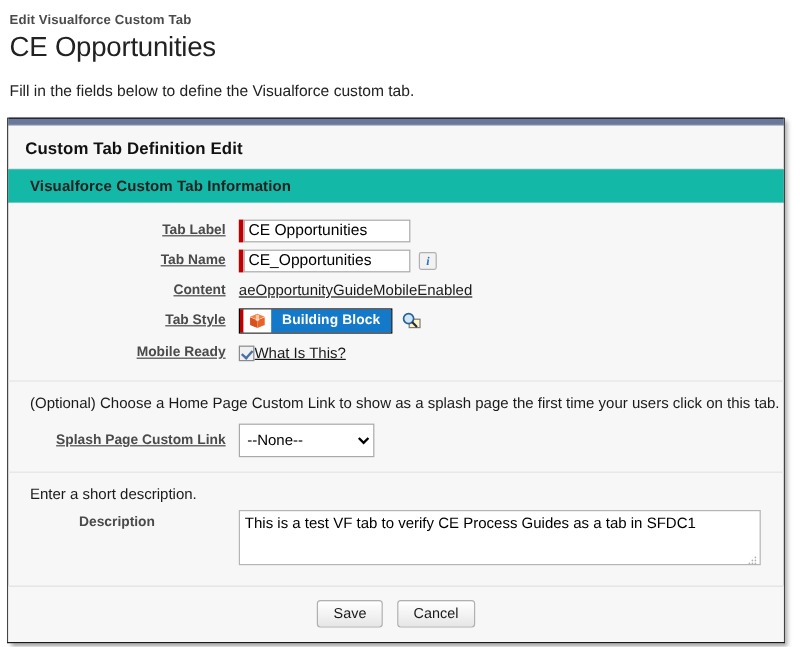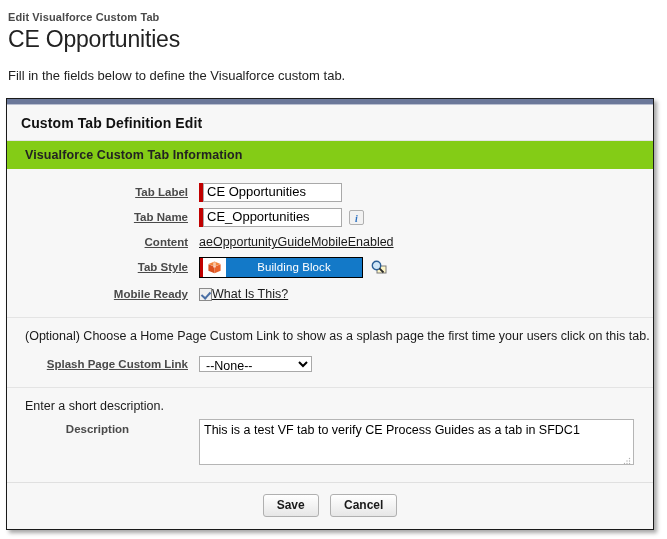--- a/index.html
+++ b/index.html
@@ -70,21 +70,21 @@
     padding: 10px 0 9px 14px;
     background: #f7f7f7;
     border-bottom: 1px solid #e4e4e4;
     letter-spacing: 0.1px;
   }
   .subsection-title {
     font-size: 12.5px;
     font-weight: bold;
     color: #222222;
     padding: 7px 0 7px 18px;
-    background: #84cc16;
+    background: #14b8a6;
     letter-spacing: 0.1px;
   }
 
   
   .form-body {
     background: #f7f7f7;
     padding: 12px 0 0 0;
   }
   .row {
     display: flex;
@@ -178,25 +178,25 @@
     background: #c00000;
   }
   .ts-icon-cell {
     width: 23px;
     background: #ffffff;
     display: flex;
     align-items: center;
     justify-content: center;
   }
   .ts-label-cell {
-    width: 136px;
+    width: 100px;
     background: #1379c8;
     color: #ffffff;
     font-size: 11.5px;
-    font-weight: normal;
+    font-weight: bold;
     display: flex;
     align-items: center;
     justify-content: center;
     letter-spacing: 0.1px;
   }
   .lookup-icon {
     margin-left: 7px;
     width: 17px;
     height: 17px;
     display: inline-block;
@@ -246,21 +246,21 @@
     color: #1a1a1a;
     padding: 11px 0 9px 18px;
     line-height: 15px;
   }
   select.sel {
     font-family: "Liberation Sans", sans-serif;
     font-size: 12.5px;
     color: #000;
     border: 1px solid #a9a9a9;
     background: #ffffff;
-    height: 16px;
+    height: 28px;
     width: 113px;
     padding: 1px 2px;
     box-sizing: border-box;
     outline: none;
   }
 
   
   .desc-helper {
     font-size: 12.5px;
     color: #1a1a1a;
@@ -310,21 +310,21 @@
   .btn-bar {
     border-top: 1px solid #e0e0e0;
     margin-top: 14px;
     padding: 11px 0 12px 0;
     text-align: center;
     background: #f7f7f7;
   }
   .btn {
     font-family: "Liberation Sans", sans-serif;
     font-size: 12px;
-    font-weight: bold;
+    font-weight: normal;
     color: #1a1a1a;
     background: linear-gradient(to bottom, #ffffff 0%, #f2f2f2 55%, #e6e6e6 100%);
     border: 1px solid #b0b0b0;
     border-radius: 3px;
     padding: 3px 13px 4px 13px;
     margin: 0 4px;
     cursor: pointer;
     line-height: 14px;
   }
 </style>

